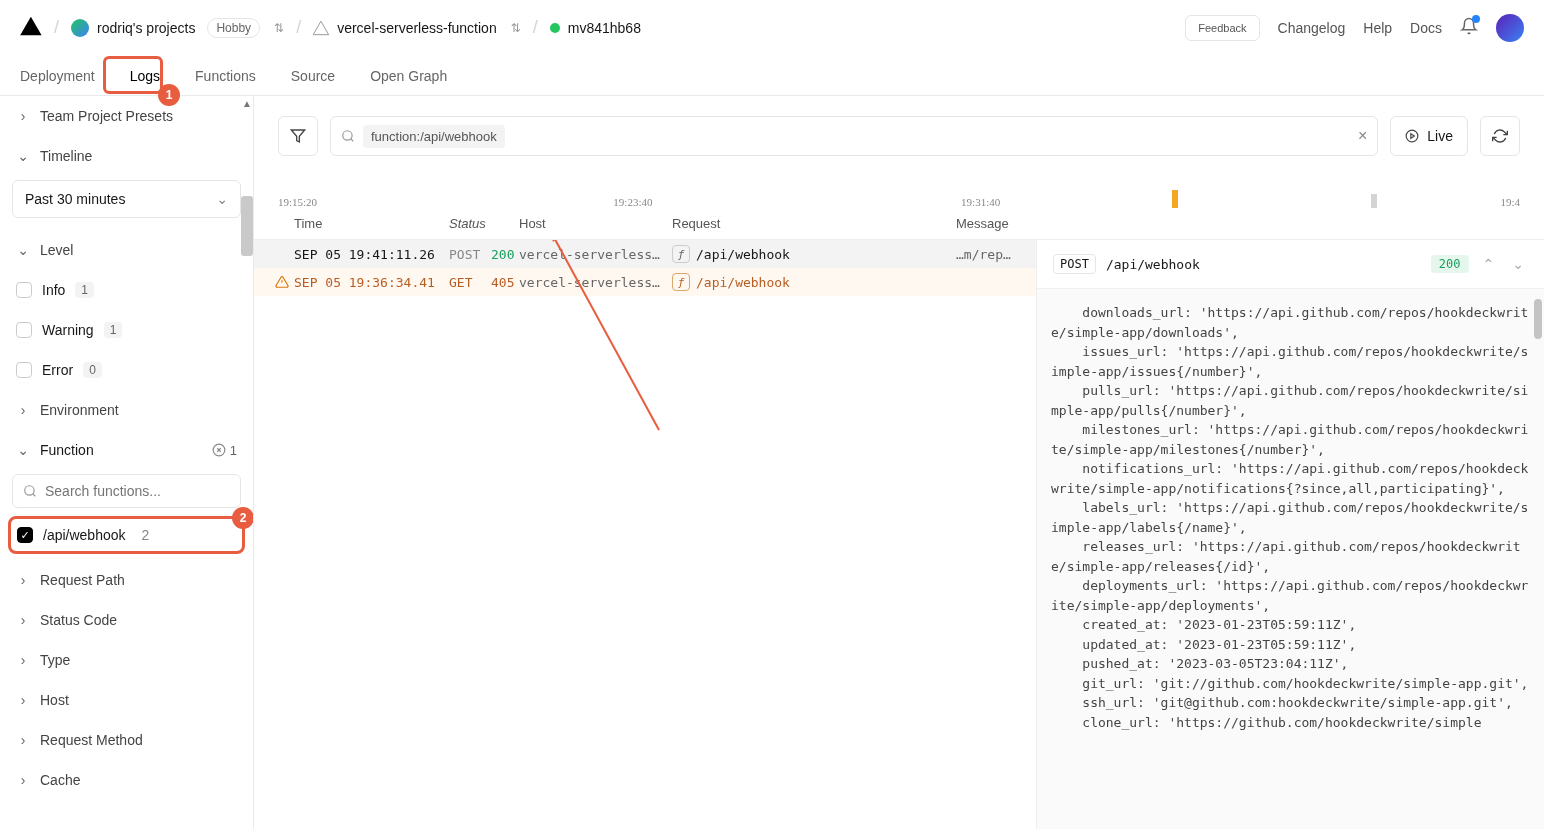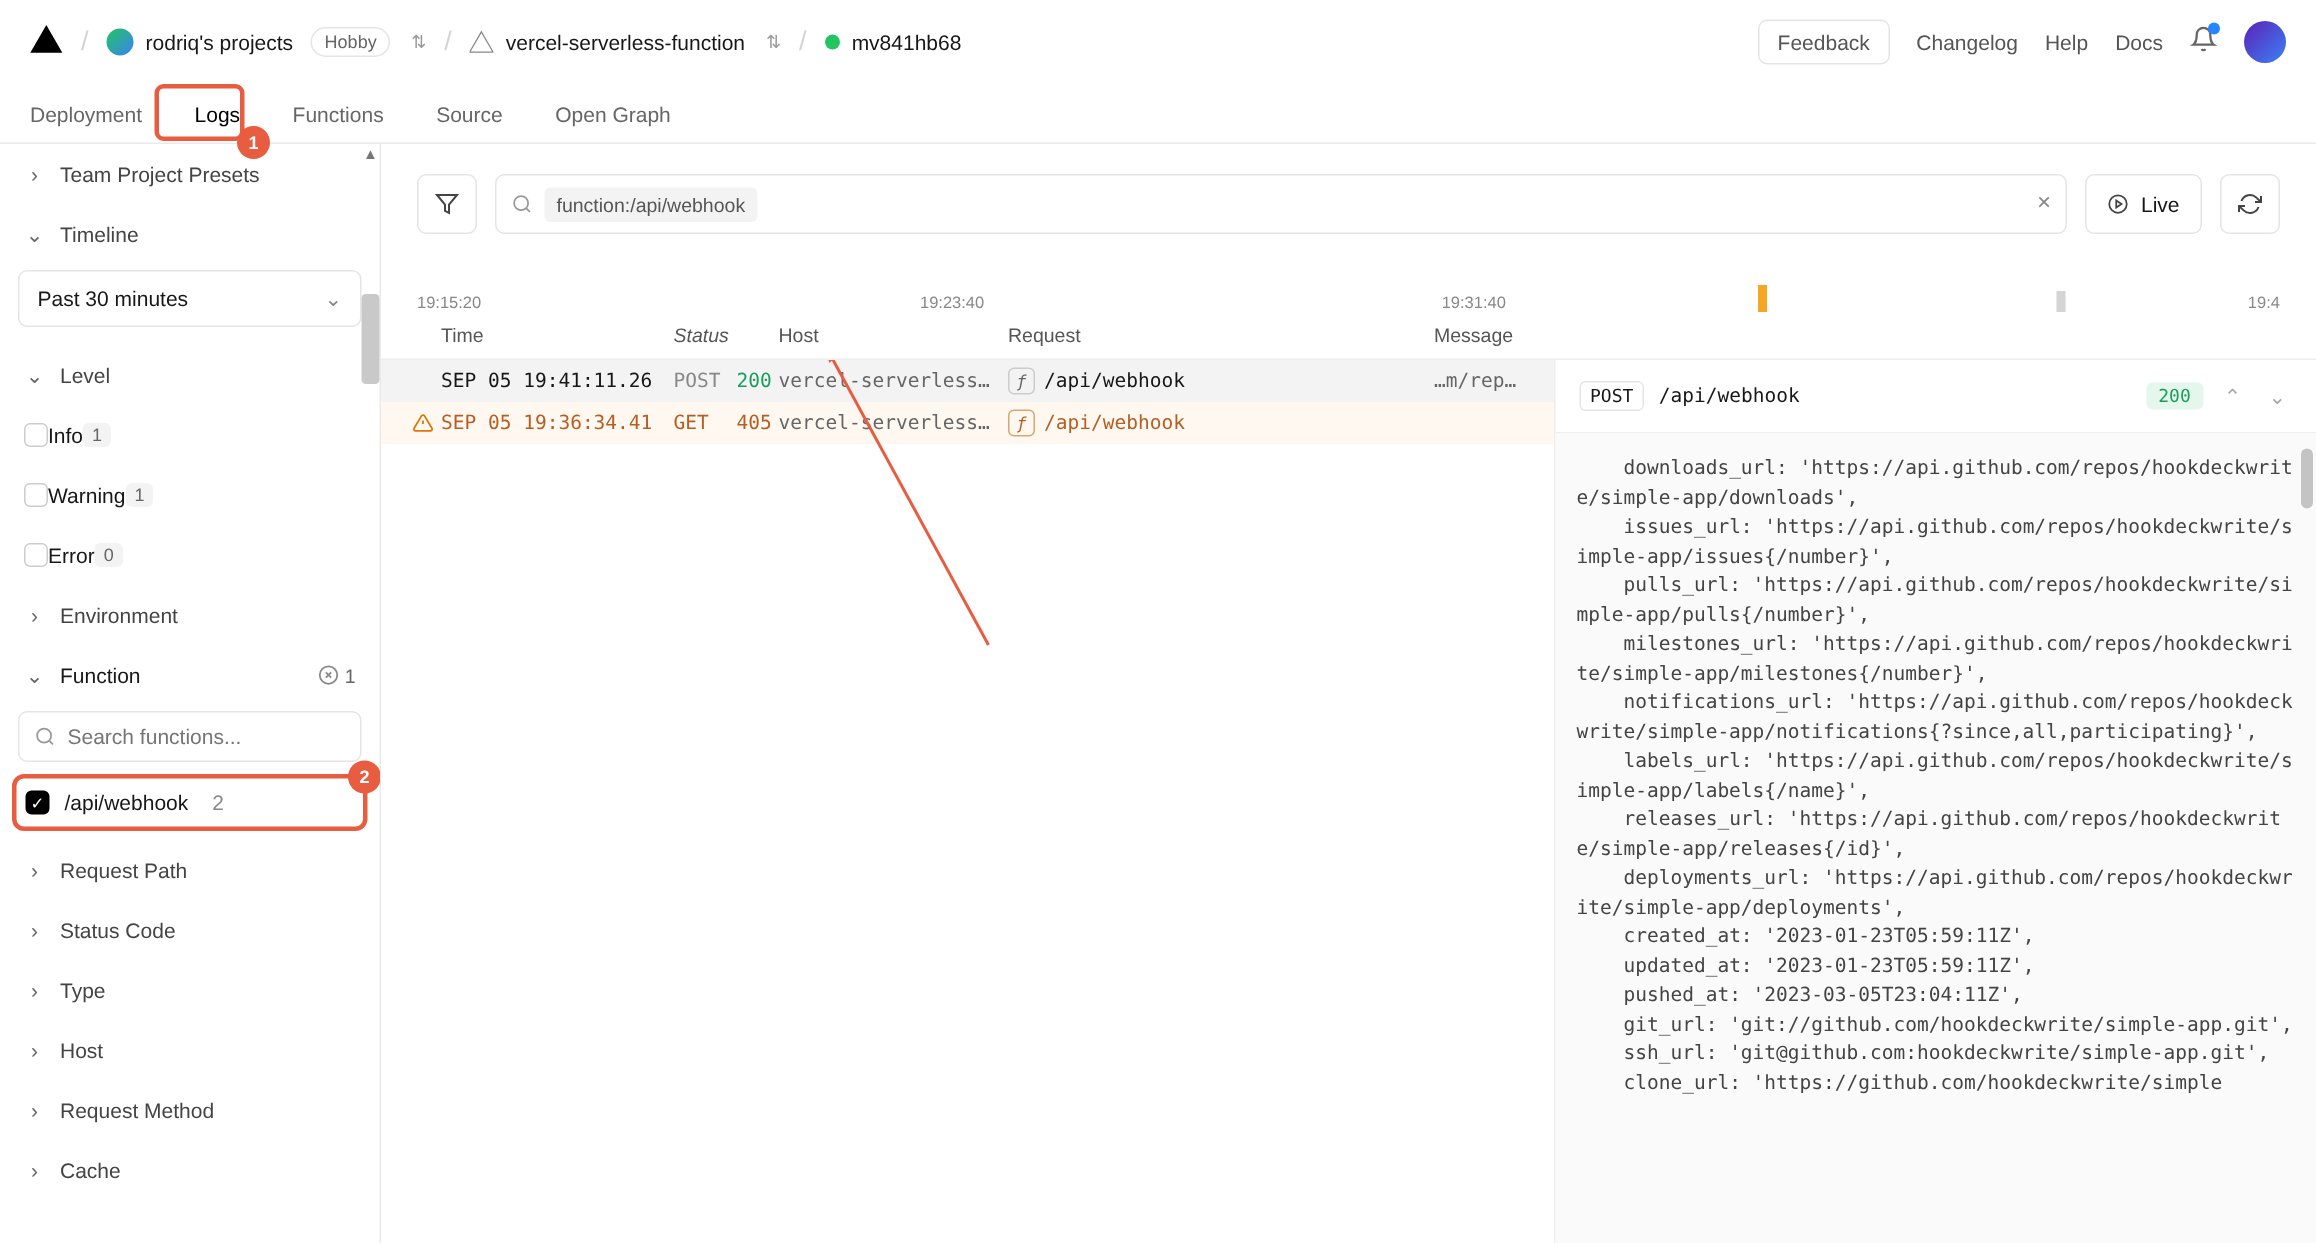--- a/index.html
+++ b/index.html
@@ -7,62 +7,62 @@
 .top-header { height: 56px; display: flex; align-items: center; padding: 0 20px; border-bottom: 1px solid #fff; }
 .logo-triangle svg { width: 22px; height: 22px; }
 .breadcrumb-sep { margin: 0 12px; color: #d4d4d8; font-size: 18px; }
 .bc-item { display: flex; align-items: center; gap: 8px; }
 .team-dot { width: 18px; height: 18px; border-radius: 50%; background: linear-gradient(135deg,#22c55e,#3b82f6); }
 .proj-icon { width: 16px; height: 16px; display:flex; align-items:center; justify-content:center;}
 .dep-dot { width: 10px; height: 10px; border-radius: 50%; background: #22c55e; }
 .badge-hobby { font-size: 12px; padding: 2px 8px; border: 1px solid #e5e5e5; border-radius: 12px; color: #666; margin-left: 4px;}
 .caret-updown { color: #999; font-size: 12px; margin-left: 6px; cursor:pointer;}
 .top-right { margin-left: auto; display: flex; align-items: center; gap: 18px; }
-.feedback-btn { border: 1px solid #e5e5e5; background: #fff; border-radius: 6px; padding: 6px 12px; font-size: 14px; color: #555; cursor: pointer; }
+.feedback-btn { border: 1px solid #e5e5e5; background: #fff; border-radius: 6px; padding: 6px 12px; font-size: 11px; color: #555; cursor: pointer; }
 .top-link { color: #555; font-size: 14px; cursor: pointer; }
 .bell-wrap { position: relative; cursor:pointer;}
 .bell-wrap .dot { position: absolute; top: -2px; right: -2px; width: 8px; height: 8px; background: #2684ff; border-radius: 50%; }
 .avatar { width: 28px; height: 28px; border-radius: 50%; background: linear-gradient(135deg,#5b21b6,#3b82f6); }
 
 .tabs-row { height: 40px; display: flex; align-items: center; padding: 0 20px; gap: 35px; border-bottom: 1px solid #eaeaea; position:relative;}
 .tab { font-size: 14px; color: #666; height: 40px; display: flex; align-items: center; cursor: pointer; position: relative; }
 .tab.active { color: #000; }
 .tab-highlight { position: absolute; border: 3px solid #e85c3f; border-radius: 6px; pointer-events:none;}
 .tab-anno-badge { position: absolute; width: 22px; height: 22px; background: #e85c3f; color: #fff; border-radius: 50%; display: flex; align-items: center; justify-content: center; font-size: 12px; font-weight: 600; }
 
 .main-area { display: flex; height: calc(829px - 96px); }
 .sidebar { width: 254px; border-right: 1px solid #eaeaea; overflow-y: auto; position: relative; padding-bottom: 8px;}
 .sb-scroll-thumb { position:absolute; right:0; top:100px; width:12px; height:60px; background:#c9c9c9; border-radius:3px;}
 .sb-scroll-arrow { position:absolute; right:0; width:12px; height:14px; display:flex; align-items:center; justify-content:center; color:#777; font-size:10px;}
 .sb-row { display: flex; align-items: center; gap: 10px; height: 40px; font-size: 14px; color: #444; cursor:pointer;}
 .sb-caret { width: 14px; display:flex; justify-content:center; color:#666;}
 .sb-select { margin: 4px 12px 12px; border: 1px solid #e5e5e5; border-radius: 6px; padding: 10px 12px; display: flex; align-items: center; justify-content: space-between; cursor:pointer;}
 .sb-search { margin: 4px 12px 8px; border: 1px solid #e5e5e5; border-radius: 6px; padding: 8px 10px; display: flex; align-items: center; gap: 8px; color: #888;}
 .sb-search input { border:none; outline:none; font-size:14px; flex:1; }
-.sb-check-row { display: flex; align-items: center; padding: 8px 16px; height: 40px;}
+.sb-check-row { display: flex; align-items: center; gap: 10px; padding: 8px 16px; height: 40px;}
 .chk { width: 16px; height: 16px; border: 1px solid #ccc; border-radius: 4px; background: #fff; display:flex; align-items:center; justify-content:center; cursor:pointer;}
 .chk.checked { background: #000; border-color: #000; color: #fff; font-size: 11px; }
 .count-pill { font-size: 12px; color: #666; background: #f3f3f3; border-radius: 4px; padding: 1px 6px; }
 .func-header { display:flex; align-items:center; justify-content:space-between; padding: 0 16px; height:40px;}
 .func-clear { display:flex; align-items:center; gap:4px; color:#666; font-size:13px; cursor:pointer;}
 .func-highlight { border: 3px solid #e85c3f; border-radius: 8px; margin: 0 8px 6px; padding: 8px 6px; position:relative;}
 .func-highlight .row { display:flex; align-items:center; gap:10px; }
 .anno-badge-2 { position:absolute; top:-12px; right:-12px; width:22px; height:22px; background:#e85c3f; border-radius:50%; color:#fff; display:flex; align-items:center; justify-content:center; font-size:12px; font-weight:600;}
 
 .content { flex: 1; display: flex; flex-direction: column; overflow:hidden;}
 .filter-bar { padding: 20px 24px; display: flex; align-items: flex-start; gap: 12px; }
 .filter-icon-btn { width: 40px; height: 40px; border: 1px solid #e5e5e5; border-radius: 6px; display:flex; align-items:center; justify-content:center; cursor:pointer;}
 .search-box { flex: 1; height: 40px; border: 1px solid #e5e5e5; border-radius: 6px; display: flex; align-items: center; padding: 0 10px; gap: 8px;}
 .search-chip { background: #f3f3f3; border-radius: 4px; padding: 4px 8px; font-size: 13px; color: #555;}
 .search-box .clear-x { margin-left:auto; color:#888; cursor:pointer; font-size:16px;}
 .live-btn { height: 40px; border: 1px solid #e5e5e5; border-radius: 6px; padding: 0 14px; display:flex; align-items:center; gap:8px; cursor:pointer;}
 .refresh-btn { width: 40px; height: 40px; border:1px solid #e5e5e5; border-radius:6px; display:flex; align-items:center; justify-content:center; cursor:pointer;}
 
 .timeline-strip { height: 32px; position: relative; margin: 0 24px;}
-.timeline-strip .tick { position:absolute; bottom:0; font-size:11px; color:#888;}
+.timeline-strip .tick { position:absolute; bottom:0; font-size:11px; color:#888;font-family:Liberation Serif, serif;}
 .timeline-strip .bar { position:absolute; bottom:0; width:6px; background:#f5a623; }
 .timeline-strip .bar-grey { background:#d4d4d4;}
 
 .table-head { display:flex; padding: 8px 24px 8px 40px; border-bottom:1px solid #eee; color:#555; font-size:13px;}
 .col-time { width: 155px; }
 .col-status { width: 70px; font-style: italic; }
 .col-host { width: 153px; }
 .col-request { width: 284px; }
 .col-message { flex:1; }
 

